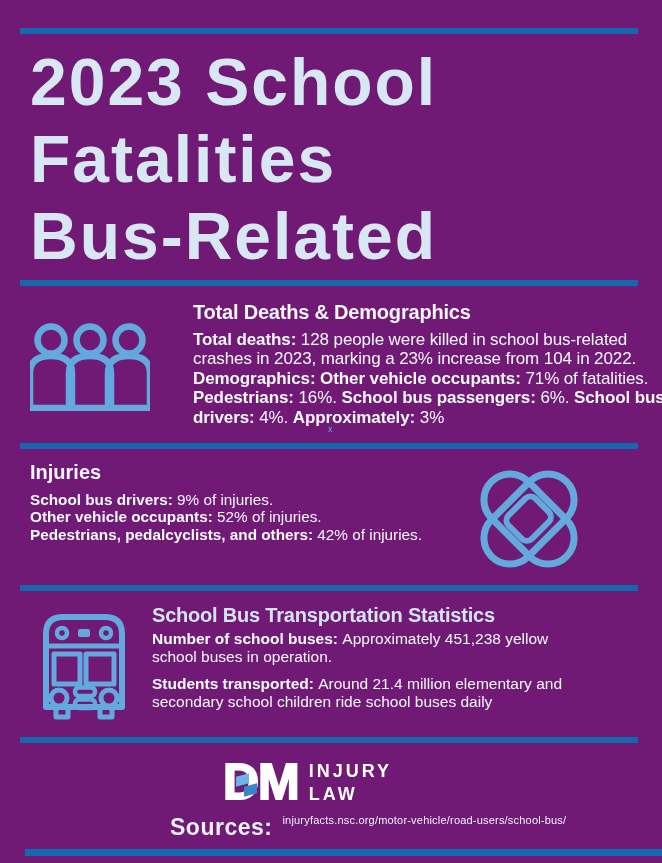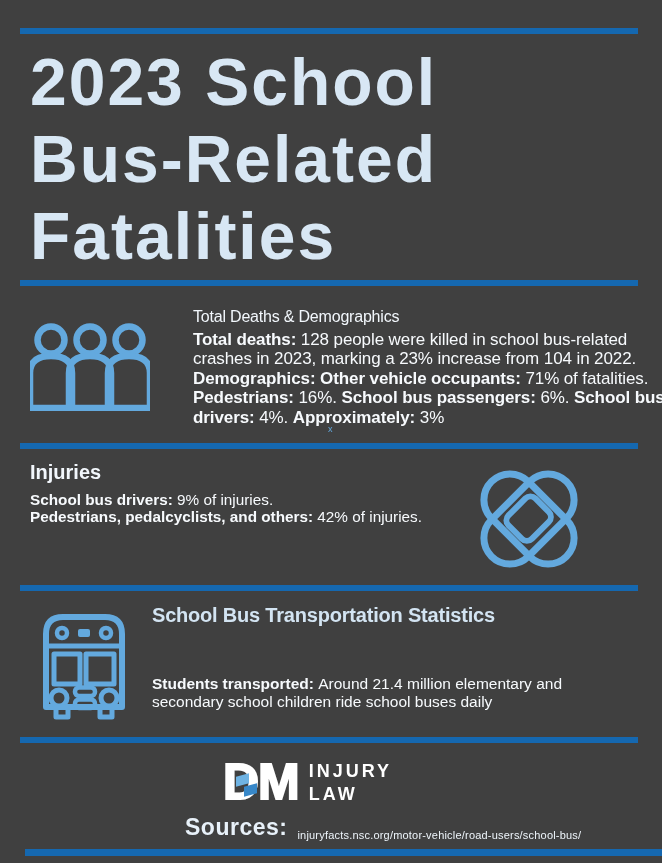--- a/index.html
+++ b/index.html
@@ -1,37 +1,37 @@
 <!DOCTYPE html>
 <html><head>
 <meta charset="utf-8">
 <style>
   * { margin:0; padding:0; box-sizing:border-box; }
   html,body { background:#222; }
   .page {
     position:relative; width:662px; height:863px; margin:0 auto;
-    background:#404040; overflow:hidden;
+    background:#701a75; overflow:hidden;
     font-family:"Liberation Sans", sans-serif; color:#F7FAFD;
   }
   .rule { position:absolute; left:20px; width:618px; height:6px; background:#1568B0; }
   .rule-top    { top:28px;  }
   .rule-2      { top:280px; }
   .rule-3      { top:443px; }
   .rule-4      { top:585px; }
   .rule-5      { top:737px; }
   .rule-bottom { top:849px; left:25px; width:637px; height:7px; }
 
   .title { position:absolute; left:30px; top:44px; font-size:66px; line-height:77px;
            font-weight:700; letter-spacing:2px; color:#D8E7F4; }
 
   .icon-svg { display:block; }
 
   
   .demo-icon   { position:absolute; left:30px;  top:323px; }
-  .demo-head   { position:absolute; left:193px; top:308px; font-size:16px; font-weight:400;
+  .demo-head   { position:absolute; left:193px; top:301px; font-size:20px; font-weight:700;
                  letter-spacing:-0.2px; color:#F2F7FC; white-space:nowrap; }
   .demo-body   { position:absolute; left:193px; top:330px; font-size:17px; line-height:19.4px;
                  letter-spacing:-0.1px; }
   .demo-body div { white-space:nowrap; }
   .footnote-x  { position:absolute; left:328px; top:424px; font-size:9px; color:#63A9DE; }
 
   
   .inj-head  { position:absolute; left:30px; top:461px; font-size:20px; font-weight:700;
                color:#F2F7FC; }
   .inj-body  { position:absolute; left:30px; top:491px; font-size:15.3px; line-height:17.4px; }
@@ -52,35 +52,35 @@
   .logo { position:absolute; left:223px; top:757px; display:flex; align-items:flex-start; }
   .logo-dm { position:relative; font-size:50px; line-height:50px; font-weight:700;
              color:#FFFFFF; letter-spacing:-1px; -webkit-text-stroke:2px #FFFFFF; }
   .logo-flag { position:absolute; left:13px; top:16px; width:24px; height:26px; }
   .logo-flag .p1, .logo-flag .p2 { position:absolute; width:13px; height:10px; transform:skewY(-16deg); }
   .logo-flag .p1 { left:0;   top:2px;  background:#6FB3E3; }
   .logo-flag .p2 { left:8px; top:12px; background:#3787C8; }
   .logo-right { margin-left:10px; margin-top:3px; font-size:18px; line-height:23px;
                 font-weight:700; letter-spacing:3px; color:#FFFFFF; }
 
-  .sources { position:absolute; left:185px; top:814px; display:flex; align-items:flex-end; }
+  .sources { position:absolute; left:170px; top:814px; display:flex; align-items:flex-start; }
   .sources-label { font-size:23px; font-weight:700; color:#E8F1F9; letter-spacing:0.5px; }
   .sources-url   { font-size:11px; color:#EDF4FA; margin-left:10px; letter-spacing:0.2px; }
 </style>
 </head>
 <body>
 
 <div class="page">
 
   <div class="rule rule-top"></div>
 
   <div class="title">
     <div>2023 School</div>
+    <div>Fatalities</div>
     <div>Bus-Related</div>
-    <div>Fatalities</div>
   </div>
 
   <div class="rule rule-2"></div>
 
   <div class="demo-icon">
     <svg class="icon-svg" width="120" height="88" viewBox="0 0 120 88" fill="none" stroke="#63A9DE" stroke-width="6.5" stroke-linejoin="round">
       <circle cx="21" cy="17" r="13.5"></circle>
       <path d="M 0 85 V 50 Q 0 33 21 33 Q 42 33 42 50 V 85 Z"></path>
       <circle cx="99" cy="17" r="13.5"></circle>
       <path d="M 78 85 V 50 Q 78 33 99 33 Q 120 33 120 50 V 85 Z"></path>
@@ -96,20 +96,21 @@
     <div><b>Pedestrians: </b><span>16%. </span><b>School bus passengers: </b><span>6%. </span><b>School bus</b></div>
     <div><b>drivers: </b><span>4%. </span><b>Approximately: </b><span>3%</span></div>
   </div>
   <div class="footnote-x">x</div>
 
   <div class="rule rule-3"></div>
 
   <div class="inj-head">Injuries</div>
   <div class="inj-body">
     <div><b>School bus drivers: </b><span>9% of injuries.</span></div>
+    <div><b>Other vehicle occupants: </b><span>52% of injuries.</span></div>
     <div><b>Pedestrians, pedalcyclists, and others: </b><span>42% of injuries.</span></div>
   </div>
   <div class="inj-icon">
     <svg class="icon-svg" width="122" height="122" viewBox="0 0 122 122" fill="none" stroke="#63A9DE" stroke-width="7">
       <rect x="8" y="35" width="106" height="52" rx="26" transform="rotate(45 61 61)"></rect>
       <rect x="8" y="35" width="106" height="52" rx="26" transform="rotate(-45 61 61)"></rect>
       <rect x="42" y="44" width="38" height="33" rx="7" stroke-width="6" transform="rotate(-45 61 61)"></rect>
     </svg>
   </div>
 
@@ -126,20 +127,24 @@
       <rect x="48" y="46" width="28" height="30" stroke-width="5"></rect>
       <circle cx="21" cy="90" r="8" stroke-width="5"></circle>
       <circle cx="71" cy="90" r="8" stroke-width="5"></circle>
       <rect x="37" y="79.5" width="20" height="8.5" rx="4" stroke-width="4.5"></rect>
       <rect x="37" y="91.5" width="20" height="8.5" rx="4" stroke-width="4.5"></rect>
       <rect x="18" y="99" width="12" height="10" stroke-width="5"></rect>
       <rect x="62" y="99" width="12" height="10" stroke-width="5"></rect>
     </svg>
   </div>
   <div class="bus-head">School Bus Transportation Statistics</div>
+  <div class="bus-p1">
+    <div><b>Number of school buses: </b><span>Approximately 451,238 yellow</span></div>
+    <div><span>school buses in operation.</span></div>
+  </div>
   <div class="bus-p2">
     <div><b>Students transported: </b><span>Around 21.4 million elementary and</span></div>
     <div><span>secondary school children ride school buses daily</span></div>
   </div>
 
   <div class="rule rule-5"></div>
 
   <div class="logo">
     <div class="logo-dm">DM</div>
     <div class="logo-flag">

